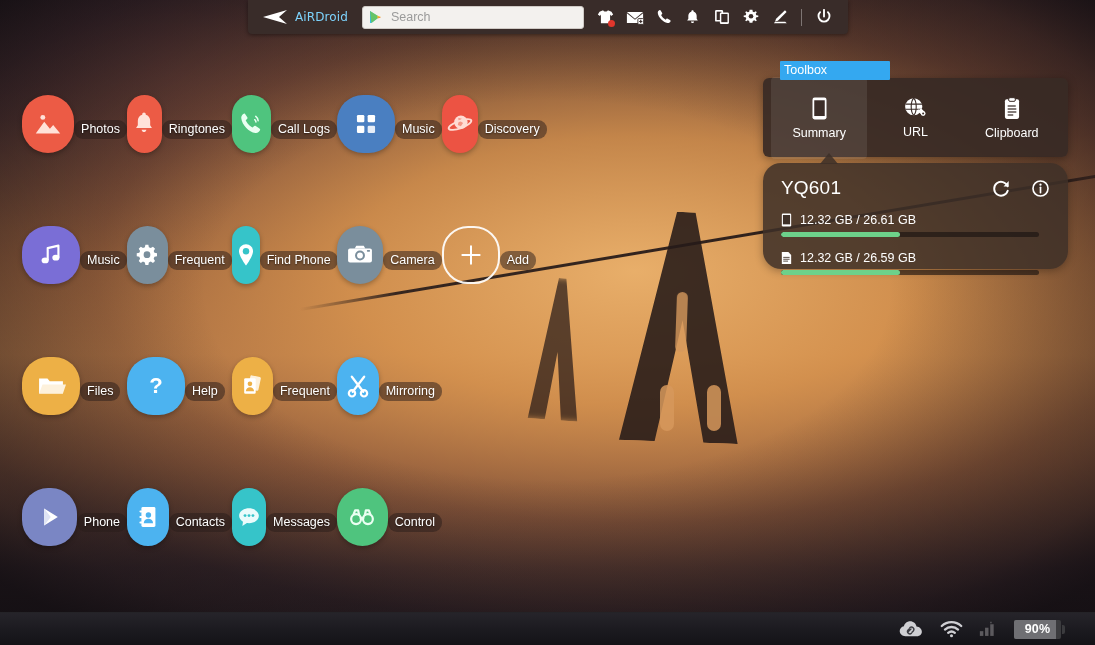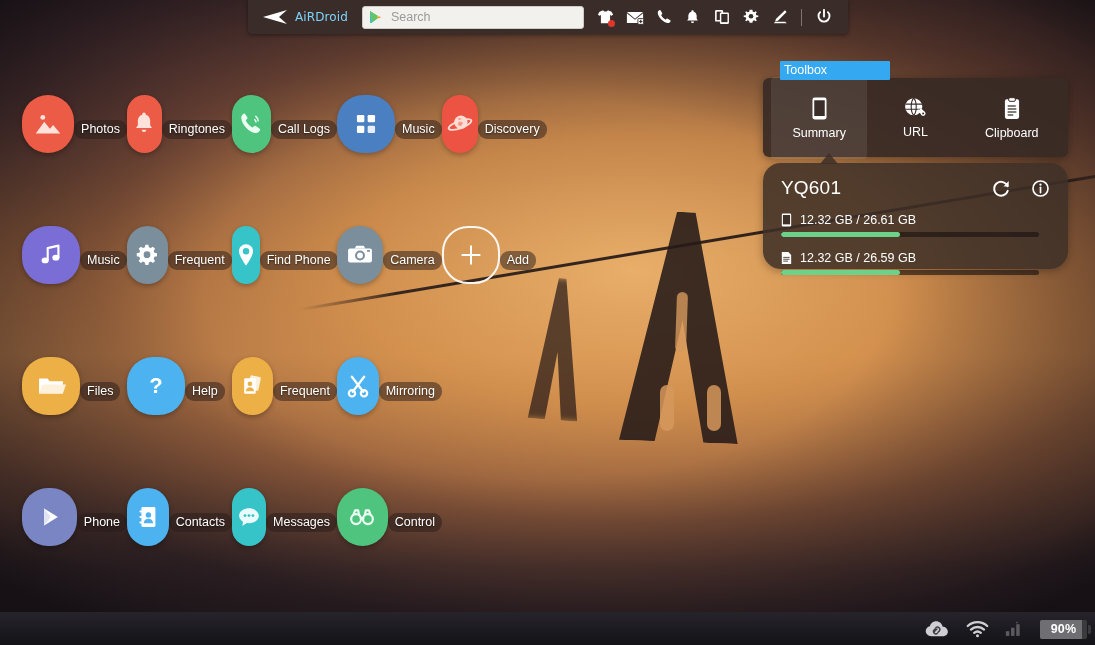--- a/index.html
+++ b/index.html
@@ -238,21 +238,21 @@
   }
 
   
   #statusbar {
     position: absolute;
     left: 0; bottom: 0;
     width: 1095px; height: 33px;
     background: linear-gradient(180deg, #26242a 0%, #1b1a1f 55%, #141317 100%);
     border-top: 1px solid rgba(255,255,255,.07);
     display: flex; align-items: center; justify-content: flex-end;
-    padding-right: 4px;
+    padding-right: 30px;
     gap: 16px;
     z-index: 40;
   }
   .sb-ico { display: flex; align-items: center; cursor: pointer; }
   #battery {
     position: relative;
     width: 47px; height: 19px;
     border-radius: 2px;
     background: #3b3b3e;
     display: flex; align-items: center; justify-content: center;

